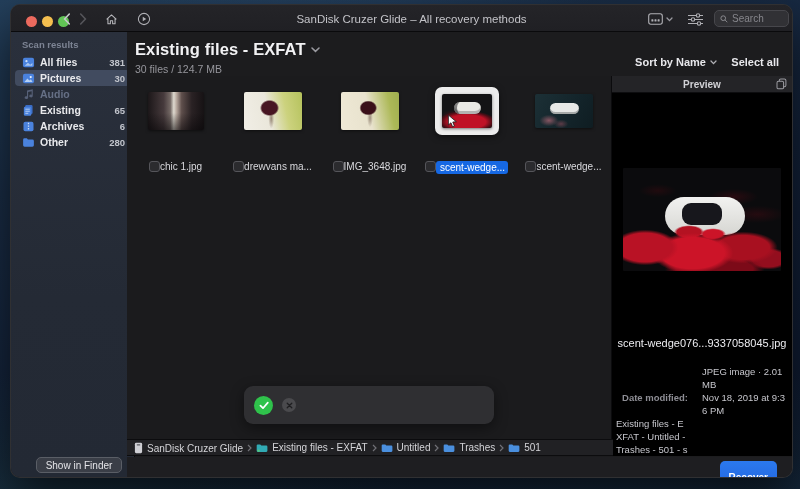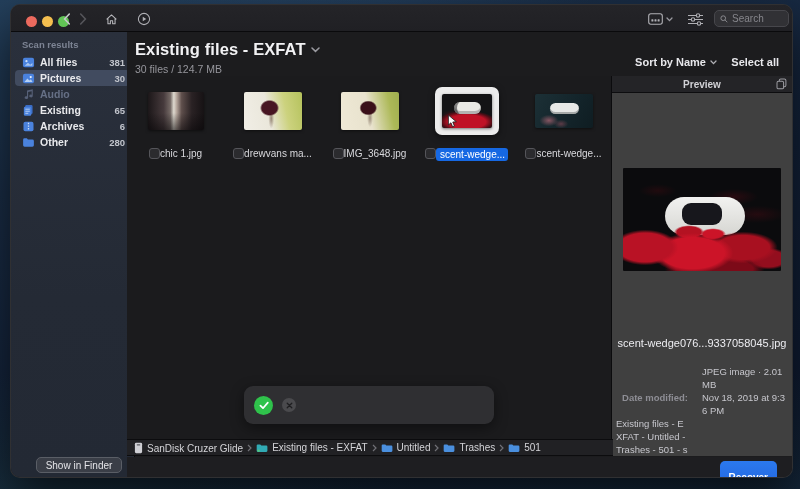--- a/index.html
+++ b/index.html
@@ -84,21 +84,21 @@
   .mh-selectall { position:absolute; right:13px; bottom:8px; color:#e8e8ec; font-size:11px; font-weight:600; cursor:default; }
 
   
   .grid-area { position:absolute; left:116px; top:71px; width:486px; height:363px; background:#1b1b1d; }
   .grid-row { display:flex; padding-top:0; }
   .file-cell { width:97px; display:flex; flex-direction:column; align-items:center; }
   .thumb-zone { height:70px; display:flex; align-items:center; justify-content:center; }
   .thumb { border-radius:2px; box-shadow:0 1px 3px rgba(0,0,0,.5); }
   .sel-frame { background:#ececec; border-radius:7px; padding:7px; position:relative;
                box-shadow:0 2px 6px rgba(0,0,0,.5); }
-  .name-row { margin-top:2px; display:flex; max-width:94px; }
+  .name-row { margin-top:15px; display:flex; max-width:94px; }
   .checkbox { width:11px; height:11px; border-radius:3px; background:#2b2b2e; border:1px solid #55555a; flex:0 0 11px; }
   .fname { color:#d9d9dd; font-size:10px; white-space:nowrap; overflow:hidden; max-width:72px; }
   .fname.selected { background:#1668e3; color:#fff; border-radius:3px; padding:1px 4px; }
 
   
   .t-chic { width:56px; height:38px;
     background:
       linear-gradient(to top, rgba(8,6,8,.55), transparent 45%),
       linear-gradient(90deg,#1c1719 0%,#463a3c 28%,#756a66 40%,#ded9cf 46%,#b7a89e 51%,#5f4f4c 60%,#2a2224 78%,#161214 100%);
   }
@@ -128,21 +128,21 @@
       radial-gradient(ellipse 13px 8px at 24% 78%, rgba(226,122,140,.55), transparent 72%),
       radial-gradient(ellipse 10px 6px at 45% 88%, rgba(200,92,112,.4), transparent 72%),
       linear-gradient(120deg,#1c3036 0%,#13242a 60%,#0f1d22 100%);
   }
   .t-scent2::after { content:""; position:absolute; left:15px; top:9px; width:29px; height:11px;
     border-radius:6px; background:#e6e8e6; box-shadow:inset 0 -2px 0 rgba(18,22,26,.3); }
   .cursor-arrow { position:absolute; left:12px; bottom:2px; z-index:3; }
 
   
   .preview { position:absolute; right:0; top:71px; width:181px; height:380px;
-             background:#404040; border-left:1px solid #0b0b0d; }
+             background:#000000; border-left:1px solid #0b0b0d; }
   .pv-header { position:absolute; left:0; right:0; top:0; height:17px; background:#242427;
                border-bottom:1px solid #0d0d0f; display:flex; align-items:center; justify-content:center; }
   .pv-header span { color:#d2d2d6; font-size:10px; font-weight:700; }
   .pv-copy { position:absolute; right:5px; top:2px; }
   .pv-img { position:absolute; left:11px; top:92px; width:158px; height:103px; overflow:hidden; border-radius:1px;
     background:
       radial-gradient(ellipse 34px 11px at 70% 28%, rgba(120,10,25,.28), transparent 72%),
       radial-gradient(ellipse 26px 9px at 22% 22%, rgba(110,10,20,.22), transparent 72%),
       radial-gradient(ellipse 40px 12px at 85% 45%, rgba(130,12,26,.22), transparent 72%),
       #0b0b0d;
@@ -224,20 +224,21 @@
           <path d="M2 7.8 L8 2.4 L14 7.8 M3.6 6.8 V13.2 H6.6 V9.6 H9.4 V13.2 H12.4 V6.8" stroke="#b8b8bc" stroke-width="1.3" fill="none" stroke-linejoin="round"></path>
         </svg>
     </span>
     <span class="tb-ic tb-restore">
       <svg width="14" height="14" viewBox="0 0 16 16">
           <circle cx="8" cy="8" r="6.4" fill="none" stroke="#b0b0b5" stroke-width="1.2"></circle>
           <path d="M6.6 5.4 L10.6 8 L6.6 10.6 Z" fill="#b0b0b5"></path>
         </svg>
     </span>
 
+    <div class="tb-title">SanDisk Cruzer Glide – All recovery methods</div>
 
     <span class="tb-view">
       <svg width="15" height="12" viewBox="0 0 15 12">
           <rect x="0.7" y="0.7" width="13.6" height="10.6" rx="2.2" fill="none" stroke="#b0b0b5" stroke-width="1.1"></rect>
           <rect x="3.4" y="6.2" width="2" height="2.4" rx=".5" fill="#b0b0b5"></rect>
           <rect x="6.5" y="6.2" width="2" height="2.4" rx=".5" fill="#b0b0b5"></rect>
           <rect x="9.6" y="6.2" width="2" height="2.4" rx=".5" fill="#b0b0b5"></rect>
         </svg>
       <svg width="7" height="5" viewBox="0 0 7 5">
           <path d="M1 1 L3.5 3.6 L6 1" stroke="#9a9aa0" stroke-width="1.3" fill="none" stroke-linecap="round"></path>

